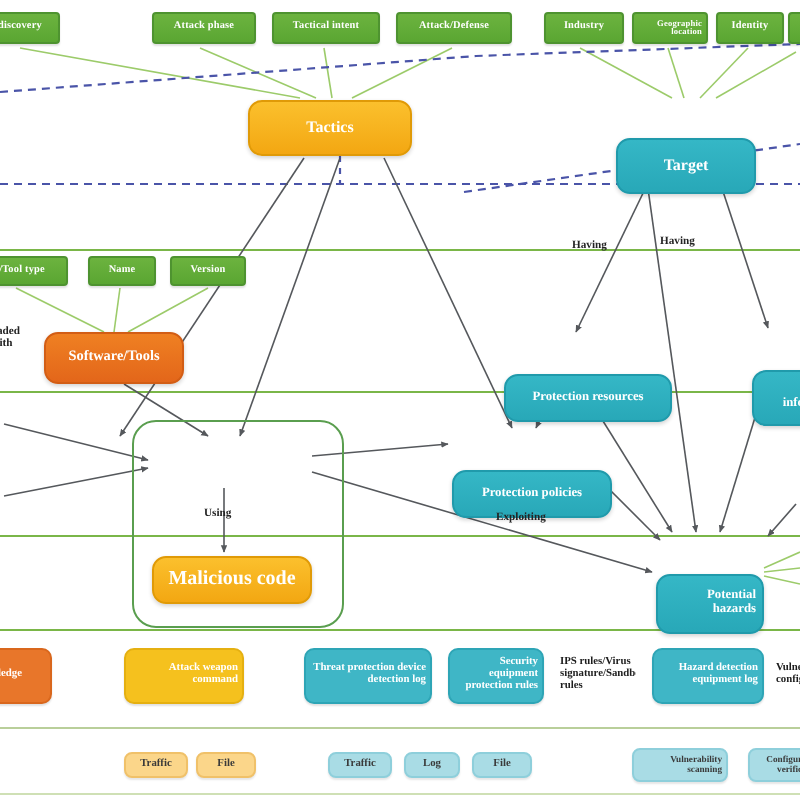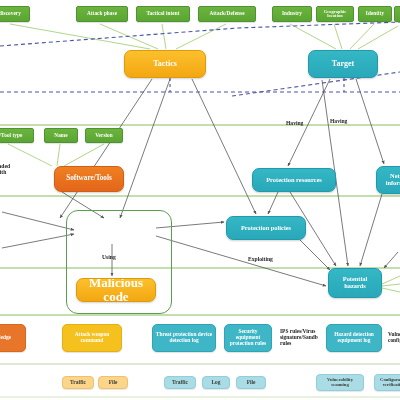--- a/index.html
+++ b/index.html
@@ -15,21 +15,21 @@
   
   #edges,#bands{position:absolute;left:0;top:0;width:400px;height:400px;}
   #edges{z-index:2;}
   #bands{z-index:1;}
 
   
   .node{
     position:absolute;
     box-sizing:border-box;
     display:flex;align-items:center;justify-content:center;
-    text-align:center;
+    text-align:right;
     color:#ffffff;
     line-height:1.05;
     z-index:5;
     overflow:hidden;
   }
 
   
   .attr{
     background:linear-gradient(#6cb33f,#5aa632);
     border:1px solid #4e9330;
@@ -58,20 +58,21 @@
     box-shadow:0 1px 2px rgba(0,0,0,.18);
     padding:1px 3px;
   }
   .ent-teal{
     background:linear-gradient(#35b7c6,#28a8b8);
     border:1px solid #209aab;
     border-radius:7px;
     font-size:7.5px;font-weight:bold;
     box-shadow:0 1px 2px rgba(0,0,0,.18);
     padding:1px 3px;
+    margin-top:19px;
   }
 
   
   .src{
     border-radius:5px;
     font-size:5.4px;font-weight:bold;
     padding:1px 2px;
     box-shadow:0 1px 1px rgba(0,0,0,.12);
   }
   .src-orange{background:#e8762a;border:1px solid #d9671d;}
@@ -218,30 +219,30 @@
   <div class="node attr" style="left:394px;top:6px;width:24px;height:16px;"></div>
 
   <div class="node attr" style="left:-12px;top:128px;width:46px;height:15px;">/Tool type</div>
   <div class="node attr" style="left:44px;top:128px;width:34px;height:15px;">Name</div>
   <div class="node attr" style="left:85px;top:128px;width:38px;height:15px;">Version</div>
 
   <div class="node ent-yellow" style="left:124px;top:50px;width:82px;height:28px;">Tactics</div>
 
   <div class="node ent-teal" style="left:308px;top:50px;width:70px;height:28px;font-size:8px;">Target</div>
 
-  <div class="node ent-orange" style="left:22px;top:166px;width:70px;height:26px;font-size:7.2px;margin-left:32px;">Software/Tools</div>
+  <div class="node ent-orange" style="left:22px;top:166px;width:70px;height:26px;font-size:7.2px;">Software/Tools</div>
 
   <div class="node ent-teal" style="left:252px;top:168px;width:84px;height:24px;font-size:6.4px;">Protection resources</div>
 
   <div class="node ent-teal" style="left:376px;top:166px;width:52px;height:28px;font-size:6.4px;">Network information</div>
 
 
   <div class="node ent-teal" style="left:226px;top:216px;width:80px;height:24px;font-size:6.4px;">Protection policies</div>
 
-  <div class="node ent-yellow" style="left:76px;top:278px;width:80px;height:24px;font-size:13px;">Malicious code</div>
+  <div class="node ent-yellow" style="left:76px;top:278px;width:80px;height:24px;font-size:10px;">Malicious code</div>
 
   <div class="node ent-teal" style="left:328px;top:268px;width:54px;height:30px;font-size:6.4px;">Potential hazards</div>
 
   <div class="elabel two" style="left:-10px;top:164px;">Loaded with</div>
   <div class="elabel" style="left:286px;top:120px;">Having</div>
   <div class="elabel" style="left:330px;top:118px;">Having</div>
   <div class="elabel" style="left:102px;top:254px;">Using</div>
   <div class="elabel" style="left:248px;top:256px;">Exploiting</div>
 
   <div class="node src src-orange" style="left:-16px;top:324px;width:42px;height:28px;">ledge</div>

